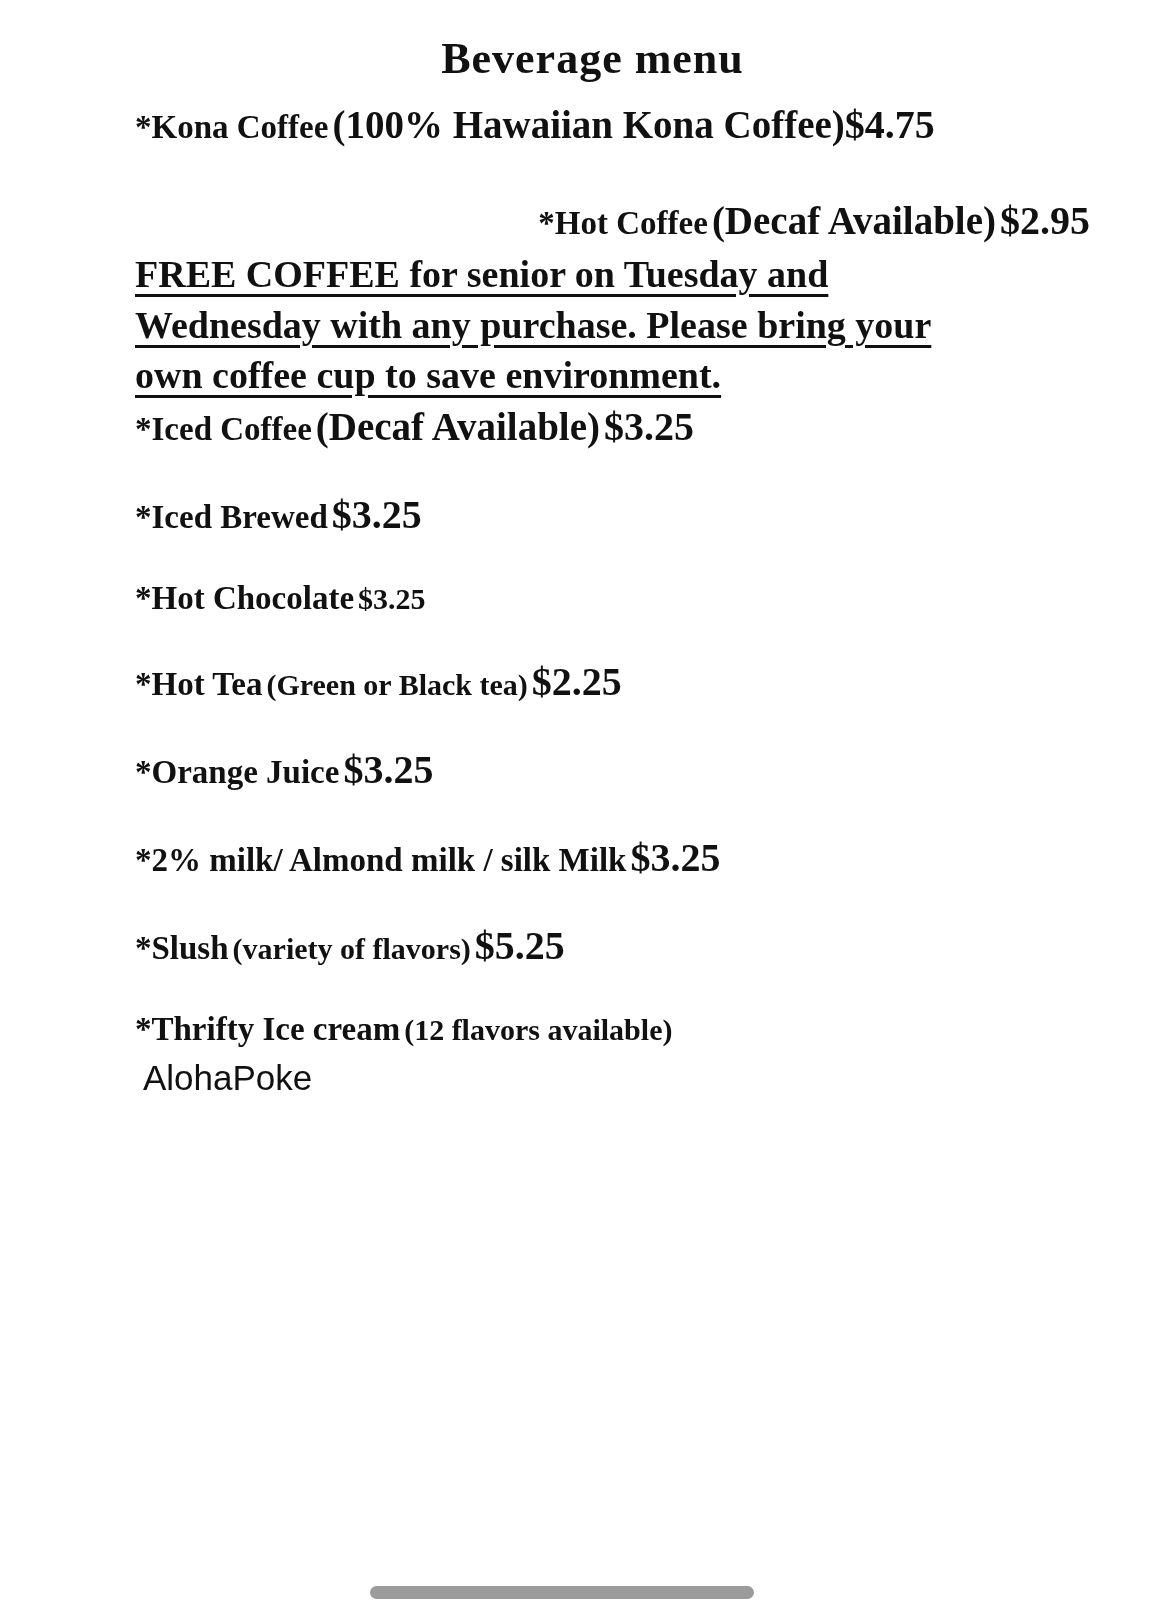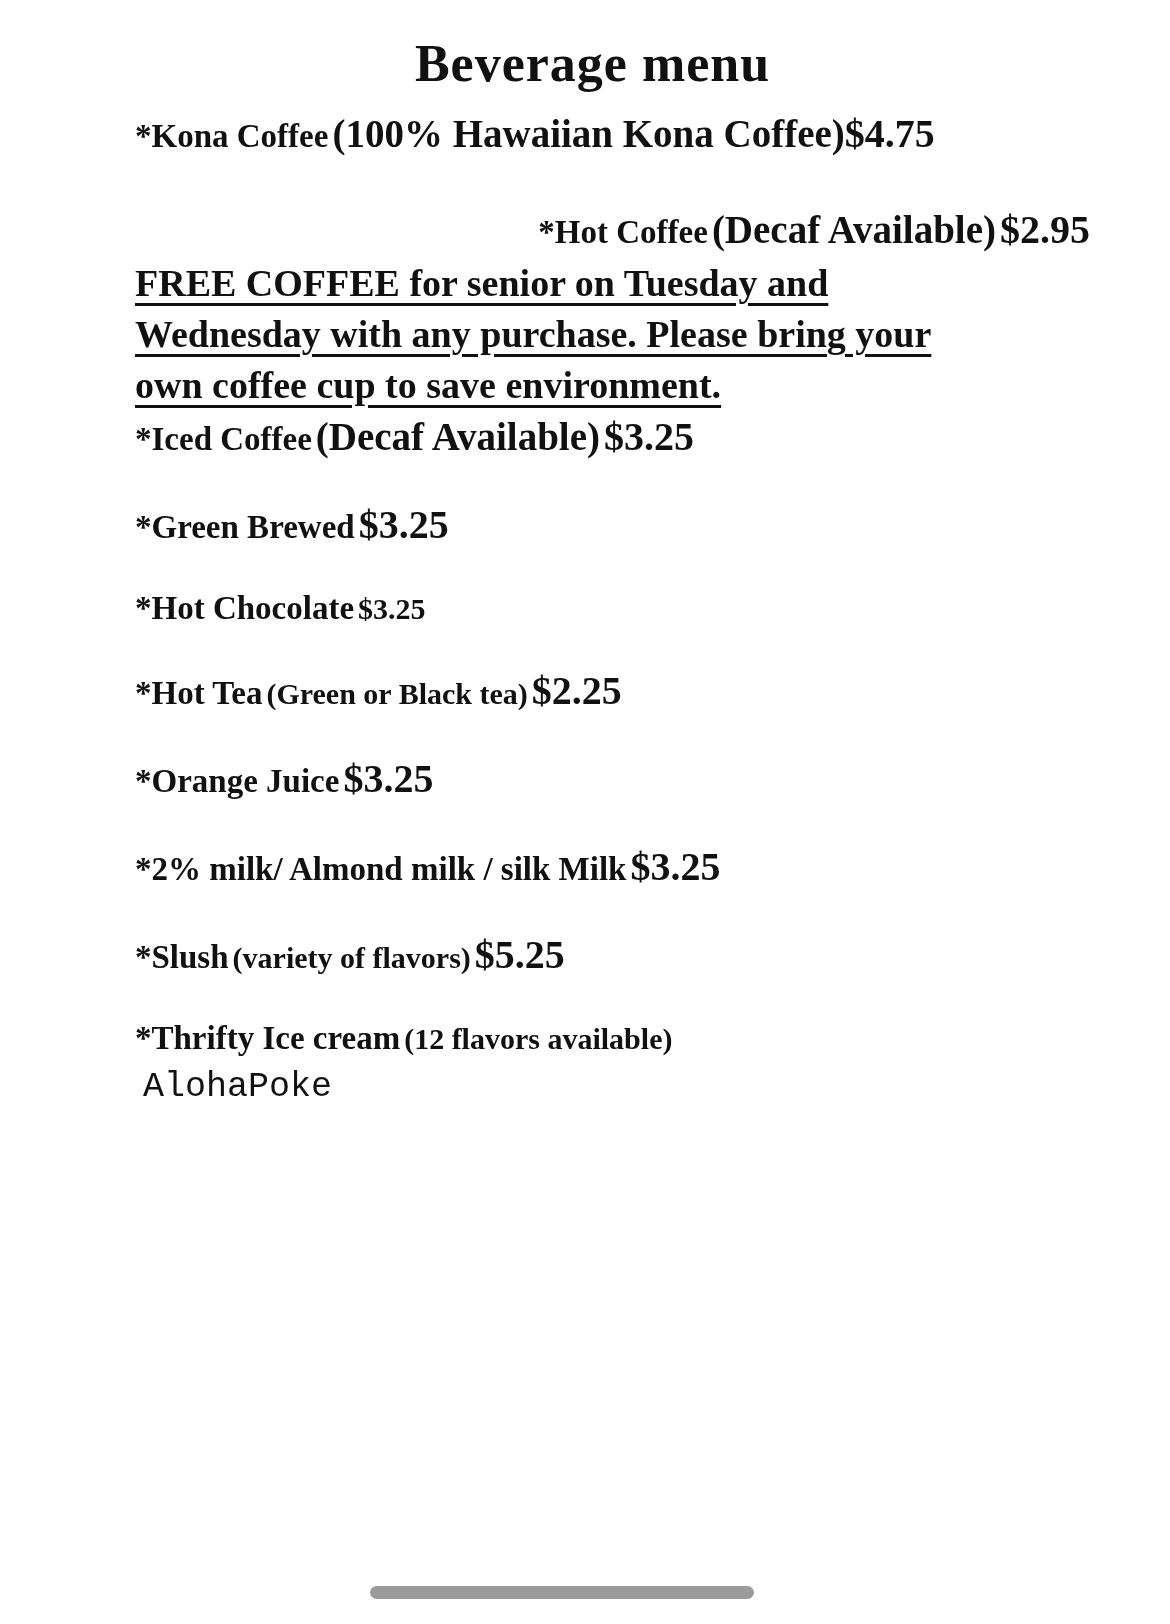--- a/index.html
+++ b/index.html
@@ -18,21 +18,21 @@
   }
   .content {
     padding: 34px 80px 0 135px;
   }
   
   .hand {
     font-family: cursive;
   }
   .page-title {
     text-align: center;
-    font-size: 52px;
+    font-size: 44px;
     font-weight: 700;
     line-height: 1.15;
     margin: 0 40px 14px 0;
     letter-spacing: 1px;
   }
   .item {
     margin-bottom: 36px;
     line-height: 1.3;
   }
   .item .name {
@@ -77,21 +77,21 @@
   }
   .footer-line {
     font-family: "Liberation Serif", serif;
     font-size: 35px;
     line-height: 1.22;
     white-space: nowrap;
   }
   .footer-line .gap-sm { margin-right: 16px; }
   .footer-line .gap-lg { margin-right: 16px; }
   .brand-line {
-    font-family: Liberation Mono, monospace;
+    font-family: Liberation Sans, sans-serif;
     font-size: 35px;
     line-height: 1.22;
     padding-left: 8px;
   }
   .home-indicator {
     position: absolute;
     left: 370px;
     top: 1586px;
     width: 384px;
     height: 13px;
@@ -120,21 +120,21 @@
 
     <div class="notice hand">FREE COFFEE for senior on Tuesday and Wednesday with any purchase. Please bring your own coffee cup to save environment.</div>
 
     <div class="item hand">
       <span class="name">*Iced Coffee</span>
       <span class="detail detail-lg">(Decaf Available)</span>
       <span class="price">$3.25</span>
     </div>
 
     <div class="item hand">
-      <span class="name name-lg">*Green Brewed</span>
+      <span class="name name-lg">*Iced Brewed</span>
       <span class="price">$3.25</span>
     </div>
 
     <div class="item hand">
       <span class="name">*Hot Chocolate</span>
       <span class="price price-sm">$3.25</span>
     </div>
 
     <div class="item hand">
       <span class="name name-lg">*Hot Tea</span>

